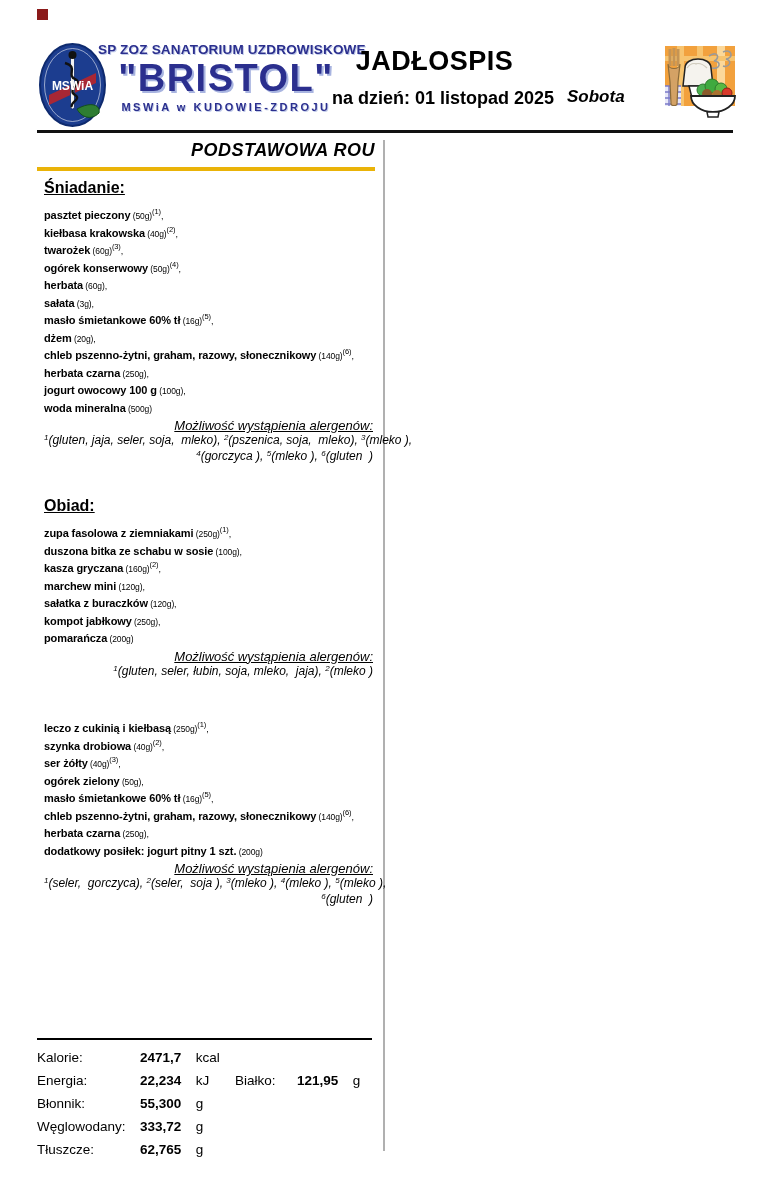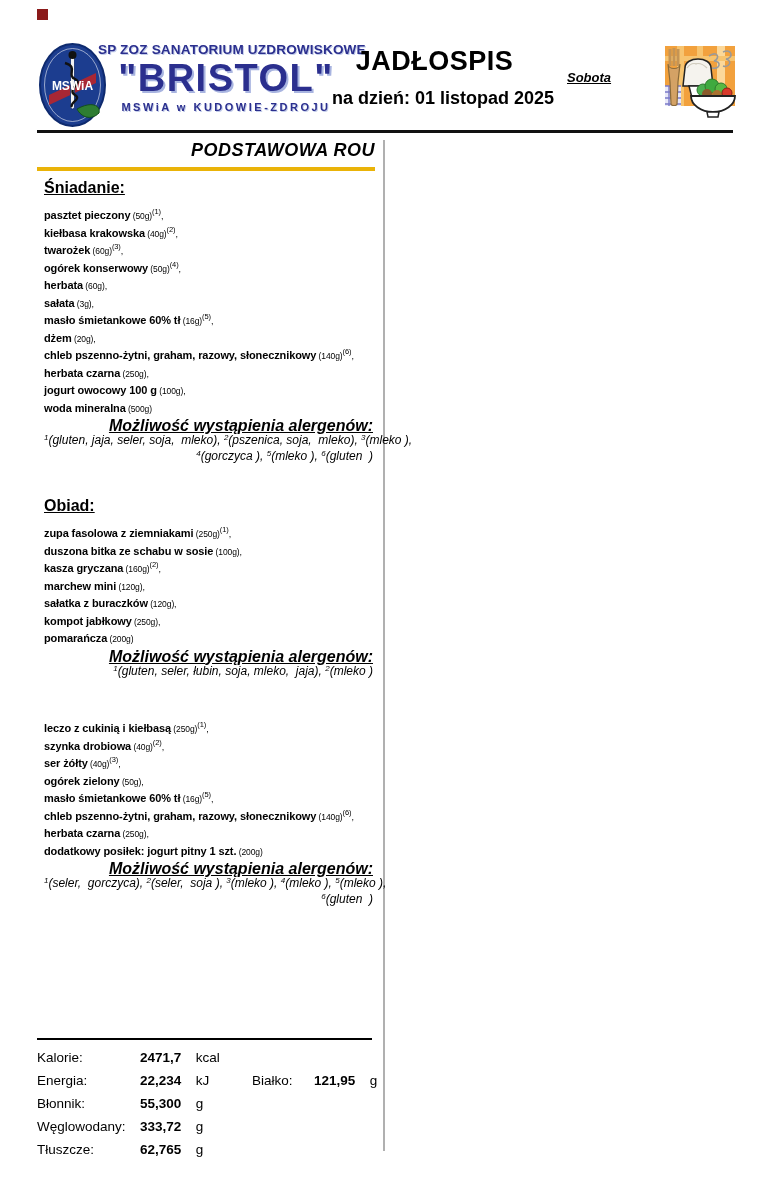--- a/index.html
+++ b/index.html
@@ -10,49 +10,49 @@
   
   .red-marker{position:absolute;left:37px;top:9px;width:11px;height:11px;background:#8b1a1a;}
   .logo-svg{position:absolute;left:39px;top:43px;}
   .org-block{position:absolute;left:98px;top:42px;width:256px;text-align:center;color:#2b2f8e;}
   .org-line1{font-size:13.5px;font-weight:bold;letter-spacing:0.2px;text-shadow:1px 1px 0 #c3cdea;white-space:nowrap;}
   .org-name{font-size:38px;font-weight:bold;letter-spacing:1.5px;line-height:41px;margin-top:1px;text-shadow:2px 2px 0 #a8b4e0;white-space:nowrap;}
   .org-line2{font-size:11px;font-weight:bold;letter-spacing:2.5px;margin-top:2px;text-shadow:1px 1px 0 #c3cdea;white-space:nowrap;}
   .title-block{position:absolute;left:332px;top:46px;width:205px;text-align:center;}
   .header-title{font-size:27px;font-weight:bold;letter-spacing:0.5px;}
   .header-date{font-size:18px;font-weight:bold;margin-top:11px;white-space:nowrap;}
-  .day-label{position:absolute;left:567px;top:70px;font-size:13px;font-weight:bold;font-style:italic;text-decoration:underline;}
+  .day-label{position:absolute;left:567px;top:87px;font-size:17px;font-weight:bold;font-style:italic;}
   .food-svg{position:absolute;left:651px;top:42px;}
   .top-rule{position:absolute;left:37px;top:130px;width:696px;height:3px;background:#111;}
   .v-divider{position:absolute;left:383px;top:140px;width:2px;height:1011px;background:#b0b0b0;}
   
   .left-col{position:absolute;left:37px;top:133px;width:338px;}
   .diet-title{
     text-align:right;font-size:18px;font-weight:bold;font-style:italic;letter-spacing:0.5px;
     padding:7px 0 6px 0;border-bottom:4px solid #eab308;
   }
   .meal{padding-left:7px;padding-right:2px;}
   .meal-0{margin-top:8px;}
   .meal-1{margin-top:33px;}
   .meal-2{margin-top:41px;}
   .meal-heading{font-size:16px;font-weight:bold;text-decoration:underline;margin-bottom:10px;}
   .item{font-size:11px;line-height:16.5px;white-space:nowrap;letter-spacing:-0.1px;}
   .item-name{font-weight:bold;}
   .item-portion{font-size:8.5px;font-weight:normal;}
   .item-sup{font-size:7.5px;font-weight:normal;line-height:0;vertical-align:5px;}
   .item-tail{font-size:9px;}
-  .al-note{font-size:16px;font-style:italic;text-decoration:underline;text-align:right;line-height:15px;margin-top:1px;font-weight:bold;}
+  .al-note{font-size:13px;font-style:italic;text-decoration:underline;text-align:right;line-height:15px;margin-top:1px;}
   .al-line{font-size:12px;font-style:italic;text-align:right;line-height:15.5px;white-space:pre;}
   .al-sup{font-size:8px;line-height:0;vertical-align:4px;}
   
   .nutrition{position:absolute;left:37px;top:1038px;width:335px;border-top:2px solid #000;padding-top:7px;}
   .n-row{position:relative;height:23px;font-size:13.5px;line-height:21px;white-space:nowrap;}
   .n-label{display:inline-block;width:93px;text-align:left;margin-right:10px;}
   .n-value{font-weight:bold;display:inline-block;min-width:52px;}
-  .n-right{position:absolute;left:215px;top:0;}
+  .n-right{position:absolute;left:198px;top:0;}
   .n-right .n-label{width:48px;margin-right:14px;}
 </style>
 </head>
 <body>
 
 <div class="page">
 
   <div class="red-marker"></div>
 
   <svg class="logo-svg" width="67" height="84" viewBox="0 0 67 84">

